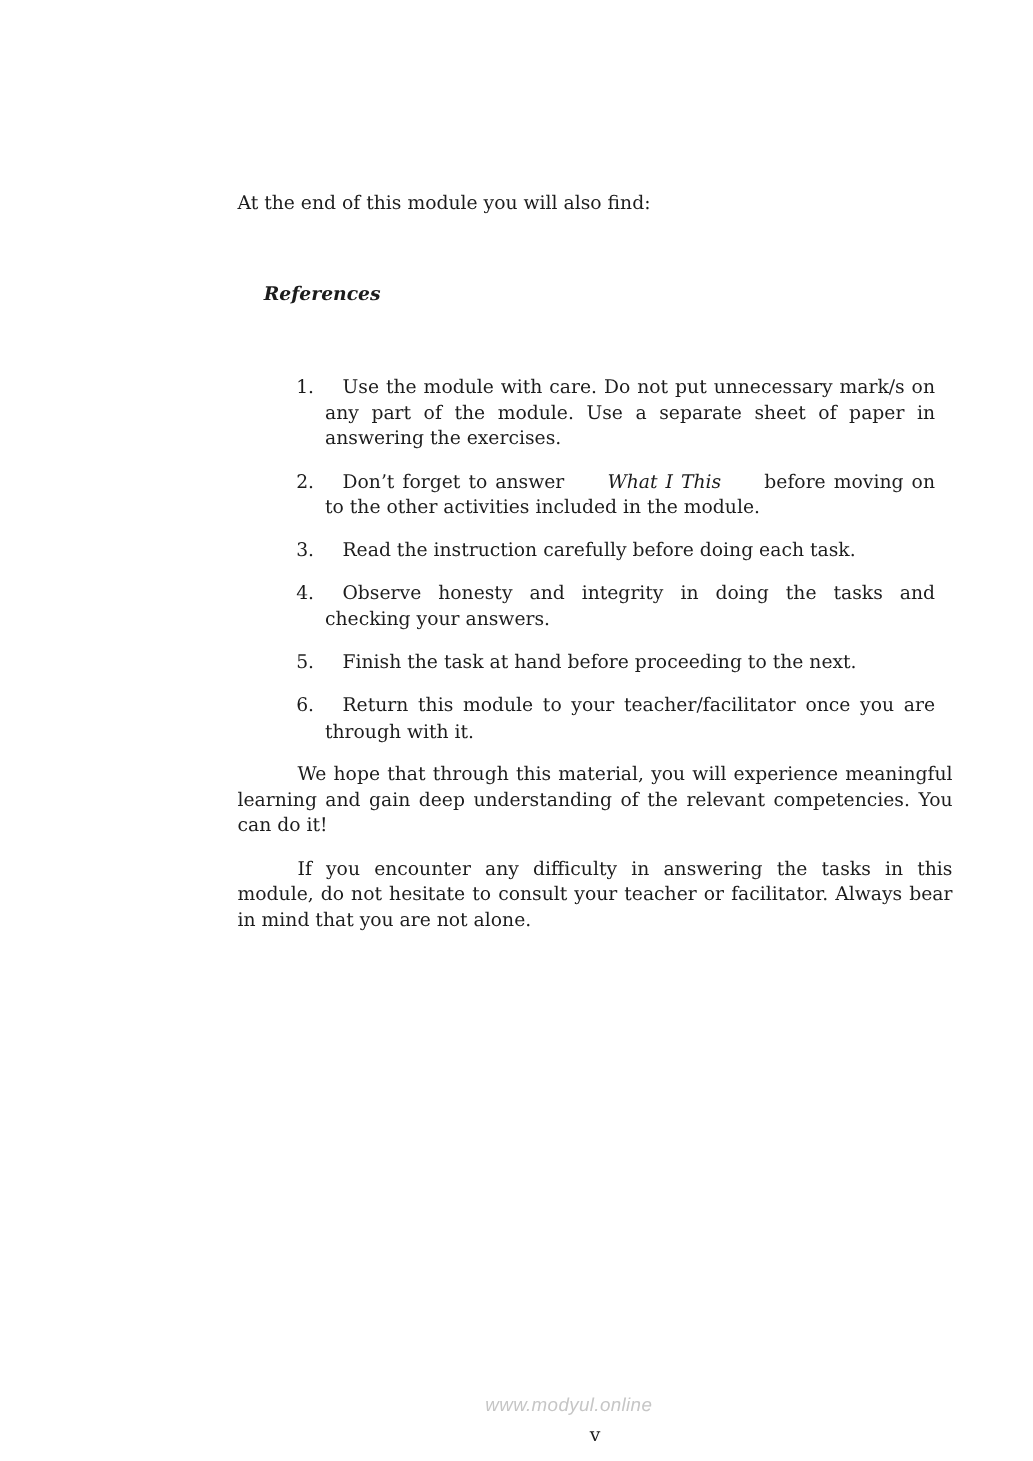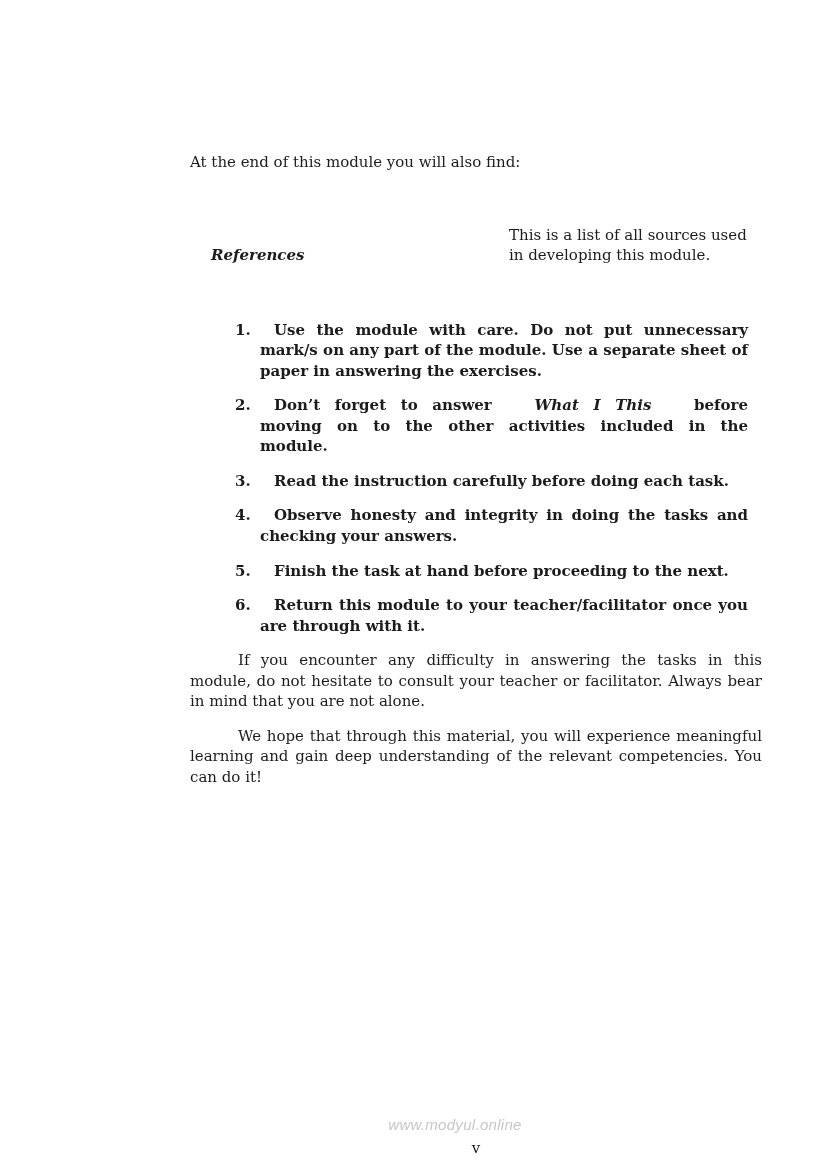--- a/index.html
+++ b/index.html
@@ -40,21 +40,20 @@
   .ref-def {
     flex: 1;
     text-align: left;
   }
   .reminders-intro {
     margin-bottom: 12px;
   }
   ol.reminders {
     padding-left: 52px;
     list-style: decimal outside;
-    font-weight: bold;
   }
   ol.reminders li {
     text-align: justify;
     padding-left: 4px;
   }
   .para {
     margin-top: 11px;
     text-align: justify;
     text-indent: 48px;
   }
@@ -86,21 +85,20 @@
 </head>
 <body>
 
 <div class="page">
   <div class="content">
 
     <p class="intro">At the end of this module you will also find:</p>
 
     <div class="ref-row">
       <div class="ref-term">References</div>
-      <div class="ref-def">This is a list of all sources used in developing this module.</div>
     </div>
 
 
     <ol class="reminders">
       <li>
         <span>Use the module with care. Do not put unnecessary mark/s on any part of the module. Use a separate sheet of paper in answering the exercises.</span>
       </li>
       <li>
         <span>Don’t forget to answer </span><i>What I This</i><span> before moving on to the other activities included in the module.</span>
       </li>
@@ -111,22 +109,22 @@
         <span>Observe honesty and integrity in doing the tasks and checking your answers.</span>
       </li>
       <li>
         <span>Finish the task at hand before proceeding to the next.</span>
       </li>
       <li>
         <span>Return this module to your teacher/facilitator once you are through with it.</span>
       </li>
     </ol>
 
+    <p class="para">We hope that through this material, you will experience meaningful learning and gain deep understanding of the relevant competencies. You can do it!</p>
+
     <p class="para">If you encounter any difficulty in answering the tasks in this module, do not hesitate to consult your teacher or facilitator. Always bear in mind that you are not alone.</p>
-
-    <p class="para">We hope that through this material, you will experience meaningful learning and gain deep understanding of the relevant competencies. You can do it!</p>
 
   </div>
 
   <div class="page-number">v</div>
 
   <div class="watermark">www.modyul.online</div>
 </div>
 
 </body></html>

